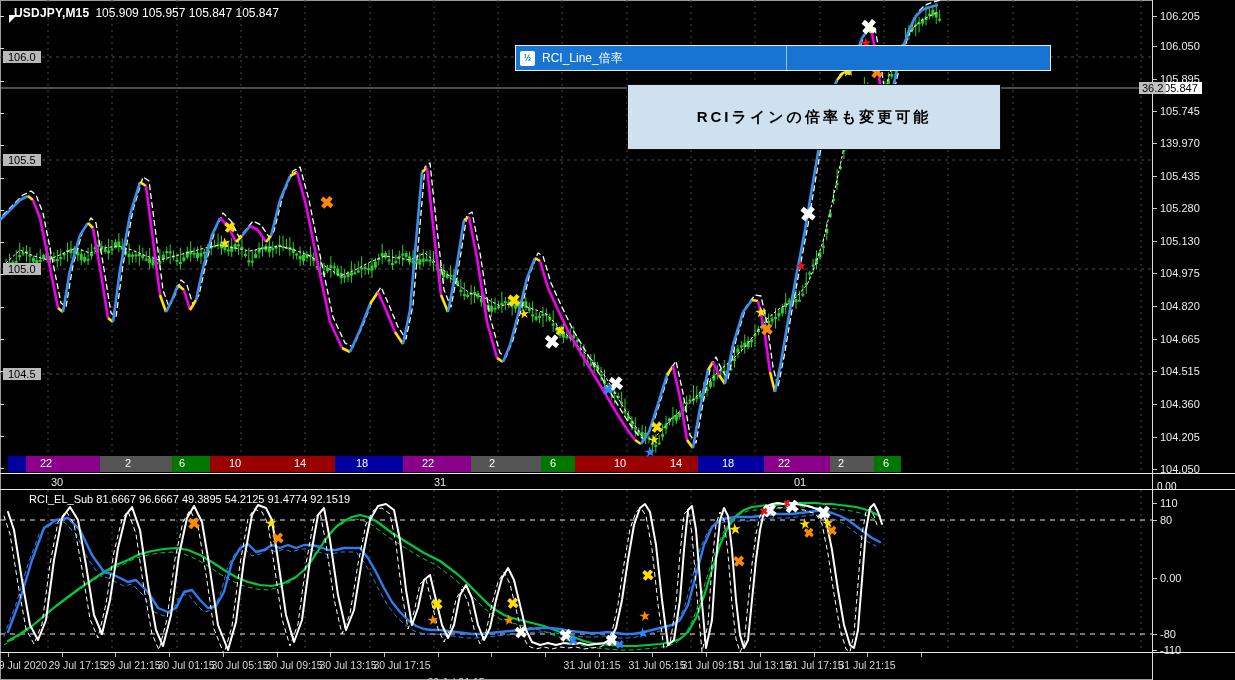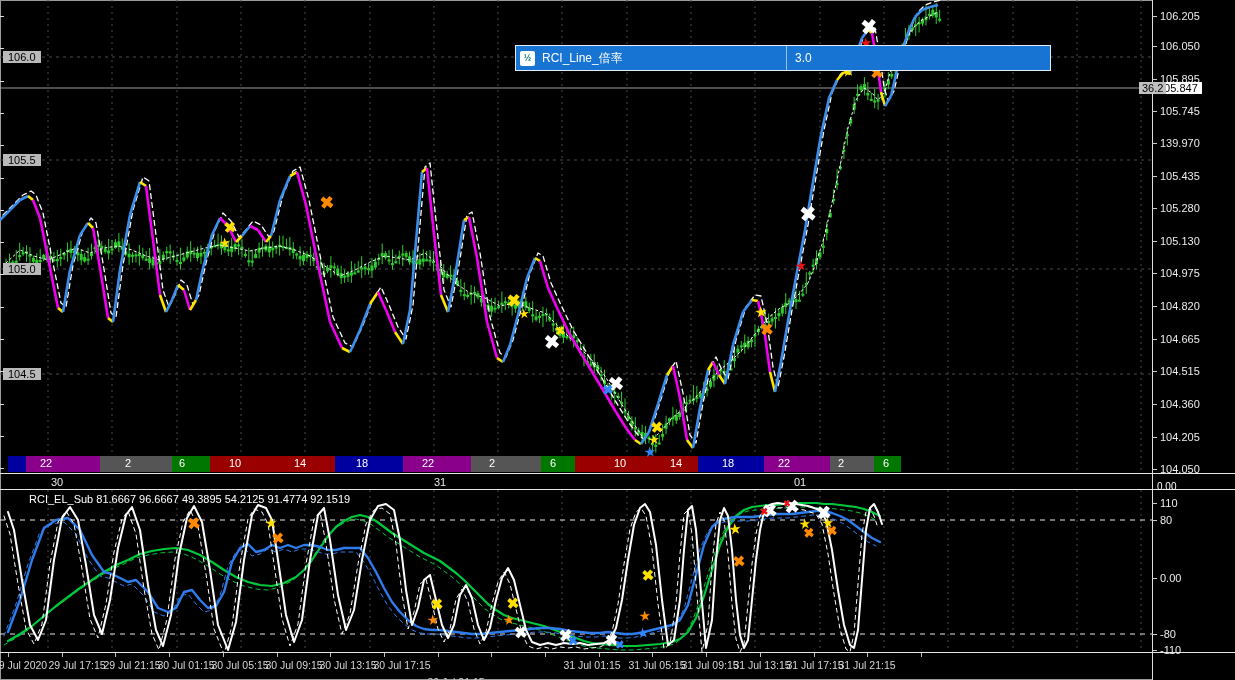--- a/index.html
+++ b/index.html
@@ -762,35 +762,47 @@
       <line x1="0" y1="30" x2="1152" y2="30" stroke="#e8e8e8" stroke-width="1" stroke-dasharray="5 5"></line>
       <line x1="0" y1="144" x2="1152" y2="144" stroke="#e8e8e8" stroke-width="1" stroke-dasharray="5 5"></line>
       <polyline points="4,155 16,148 28,140 40,130 52,120 64,111 76,102 88,94 100,86 112,79 124,74 136,68 148,65 160,63 172,62 184,64 196,69 208,76 220,84 232,91 244,96 256,99 268,100 280,97 292,91 300,84 308,74 316,62 324,50 332,41 340,35 348,31 356,29 364,31 372,35 380,41 388,47 396,52 404,57 412,62 420,67 428,71 436,75 444,81 452,87 460,94 468,102 476,110 484,118 492,124 500,129 508,132 516,134 524,136 532,138 540,140 548,143 556,146 564,149 572,152 580,155 588,157 596,158 608,159 620,160 632,160 644,159 656,158 668,156 676,153 684,146 692,132 700,110 708,84 716,59 724,41 732,30 740,24 748,21 756,20 764,19 772,19 780,18 788,18 796,17 804,17 812,17 820,18 828,18 836,19 844,20 852,21 860,23 868,26 876,30" fill="none" stroke="#00c83c" stroke-width="1" stroke-linecap="round" stroke-linejoin="round" stroke-dasharray="4 4"></polyline>
       <polyline points="8,151 20,144 32,136 44,126 56,116 68,107 80,98 92,90 104,82 116,75 128,70 140,64 152,61 164,59 176,58 188,60 200,65 212,72 224,80 236,87 248,92 260,95 272,96 284,93 296,87 304,80 312,70 320,58 328,46 336,37 344,31 352,27 360,25 368,27 376,31 384,37 392,43 400,48 408,53 416,58 424,63 432,67 440,71 448,77 456,83 464,90 472,98 480,106 488,114 496,120 504,125 512,128 520,130 528,132 536,134 544,136 552,139 560,142 568,145 576,148 584,151 592,153 600,154 612,155 624,156 636,156 648,155 660,154 672,152 680,149 688,142 696,128 704,106 712,80 720,55 728,37 736,26 744,20 752,17 760,16 768,15 776,15 784,14 792,14 800,13 808,13 816,13 824,14 832,14 840,15 848,16 856,17 864,19 872,22 880,26" fill="none" stroke="#00c83c" stroke-width="2.2" stroke-linecap="round" stroke-linejoin="round"></polyline>
       <polyline points="4,146 16,114 28,74 40,42 52,34 64,32 76,44 88,69 100,86 108,88 116,92 124,96 132,94 144,106 154,122 164,126 172,122 180,106 188,104 196,114 204,122 212,120 220,106 228,76 236,62 244,58 252,66 260,64 268,59 276,62 284,59 292,62 300,59 308,59 316,61 324,64 332,64 340,62 348,62 356,62 364,72 372,86 380,102 388,116 396,126 404,134 412,140 420,143 428,144 436,144 444,145 452,146 460,147 468,148 476,148 486,147 496,146 506,145 516,144 526,143 536,142 546,142 556,143 566,145 576,146 586,147 596,147 604,146 612,147 620,148 628,148 636,147 644,145 652,143 660,141 668,139 676,134 684,119 692,89 700,59 708,41 716,34 724,32 732,31 740,31 748,31 756,30 764,29 772,28 780,28 788,28 796,27 804,26 812,25 820,25 828,27 836,30 844,34 852,40 860,46 868,52 876,56" fill="none" stroke="#2f7ced" stroke-width="1" stroke-linecap="round" stroke-linejoin="round" stroke-dasharray="4 4"></polyline>
       <polyline points="8,142 20,110 32,70 44,38 56,30 68,28 80,40 92,65 104,82 112,84 120,88 128,92 136,90 148,102 158,118 168,122 176,118 184,102 192,100 200,110 208,118 216,116 224,102 232,72 240,58 248,54 256,62 264,60 272,55 280,58 288,55 296,58 304,55 312,55 320,57 328,60 336,60 344,58 352,58 360,58 368,68 376,82 384,98 392,112 400,122 408,130 416,136 424,139 432,140 440,140 448,141 456,142 464,143 472,144 480,144 490,143 500,142 510,141 520,140 530,139 540,138 550,138 560,139 570,141 580,142 590,143 600,143 608,142 616,143 624,144 632,144 640,143 648,141 656,139 664,137 672,135 680,130 688,115 696,85 704,55 712,37 720,30 728,28 736,27 744,27 752,27 760,26 768,25 776,24 784,24 792,24 800,23 808,22 816,21 824,21 832,23 840,26 848,30 856,36 864,42 872,48 880,52" fill="none" stroke="#2f7ced" stroke-width="2.4" stroke-linecap="round" stroke-linejoin="round"></polyline>
       <polyline points="4,26 10,44 18,94 26,139 34,154 42,134 50,74 58,32 66,21 74,34 82,79 90,129 98,148 106,114 114,62 122,29 128,21 136,44 144,99 152,144 159,160 167,129 175,69 183,32 190,20 198,36 206,84 214,139 224,164 232,136 240,74 248,29 254,19 262,22 268,34 274,74 282,129 290,156 298,134 306,74 314,29 320,22 326,54 334,109 342,144 350,124 358,74 366,34 374,20 382,18 390,24 396,54 402,104 408,139 414,122 420,94 426,89 432,114 438,139 444,152 450,139 456,109 462,99 468,112 474,139 480,154 486,142 492,114 498,92 504,82 510,94 516,119 522,144 528,156 536,159 544,157 552,159 560,157 568,158 576,157 584,159 592,158 600,157 606,154 612,142 618,114 624,74 630,39 636,22 641,18 646,26 652,59 658,114 664,159 670,154 676,114 680,64 684,24 688,20 692,44 696,94 702,162 708,134 712,74 716,34 720,22 724,30 728,64 732,114 736,149 740,162 744,154 748,114 752,74 756,44 760,26 764,20 768,18 774,17 780,18 786,17 792,18 798,19 804,20 810,22 816,24 822,34 828,64 834,104 840,139 846,159 850,162 854,144 858,94 862,44 866,22 870,18 874,26 878,38" fill="none" stroke="#ffffff" stroke-width="1" stroke-linecap="round" stroke-linejoin="round" stroke-dasharray="4 4"></polyline>
       <polyline points="8,22 14,40 22,90 30,135 38,150 46,130 54,70 62,28 70,17 78,30 86,75 94,125 102,144 110,110 118,58 126,25 132,17 140,40 148,95 156,140 163,156 171,125 179,65 187,28 194,16 202,32 210,80 218,135 228,160 236,132 244,70 252,25 258,15 266,18 272,30 278,70 286,125 294,152 302,130 310,70 318,25 324,18 330,50 338,105 346,140 354,120 362,70 370,30 378,16 386,14 394,20 400,50 406,100 412,135 418,118 424,90 430,85 436,110 442,135 448,148 454,135 460,105 466,95 472,108 478,135 484,150 490,138 496,110 502,88 508,78 514,90 520,115 526,140 532,152 540,155 548,153 556,155 564,153 572,154 580,153 588,155 596,154 604,153 610,150 616,138 622,110 628,70 634,35 640,18 645,14 650,22 656,55 662,110 668,155 674,150 680,110 684,60 688,20 692,16 696,40 700,90 706,158 712,130 716,70 720,30 724,18 728,26 732,60 736,110 740,145 744,158 748,150 752,110 756,70 760,40 764,22 768,16 772,14 778,13 784,14 790,13 796,14 802,15 808,16 814,18 820,20 826,30 832,60 838,100 844,135 850,155 854,158 858,140 862,90 866,40 870,18 874,14 878,22 882,34" fill="none" stroke="#ffffff" stroke-width="2" stroke-linecap="round" stroke-linejoin="round"></polyline>
     </svg>
 
+  <div class="titlebar">
+    <span class="arrow-icon">
+      <svg width="14" height="11">
+          <path d="M1 3 h12" stroke="#fff" stroke-width="1.5"></path>
+          <path d="M1 2 L9 2 L1 10 Z" fill="#fff"></path>
+        </svg>
+    </span>
+    <span class="sym">USDJPY,M15</span>
+    <span>105.909 105.957 105.847 105.847</span>
+  </div>
 
   <div class="hsep" style="top:473px"></div>
   <div class="hsep" style="top:489px"></div>
   <div class="hsep" style="top:652px"></div>
 
   <div class="axis-col"></div>
 
   <div class="tooltip">
     <div class="cell1">
       <span class="ind-icon">½</span>
       <span>RCI_Line_倍率</span>
     </div>
-    <div class="cell2">3.0</div>
   </div>
 
+  <div class="callout">
+    <span>RCIラインの倍率も変更可能</span>
+  </div>
 
   <div class="subtitle">RCI_EL_Sub 81.6667 96.6667 49.3895 54.2125 91.4774 92.1519</div>
 
   <div id="gen-layer">
       <div class="plabel" style="top:16px">106.205</div>
       <div class="ptick" style="top:16px"></div>
       <div class="plabel" style="top:46px">106.050</div>
       <div class="ptick" style="top:46px"></div>
       <div class="plabel" style="top:79px">105.895</div>
       <div class="ptick" style="top:79px"></div>

